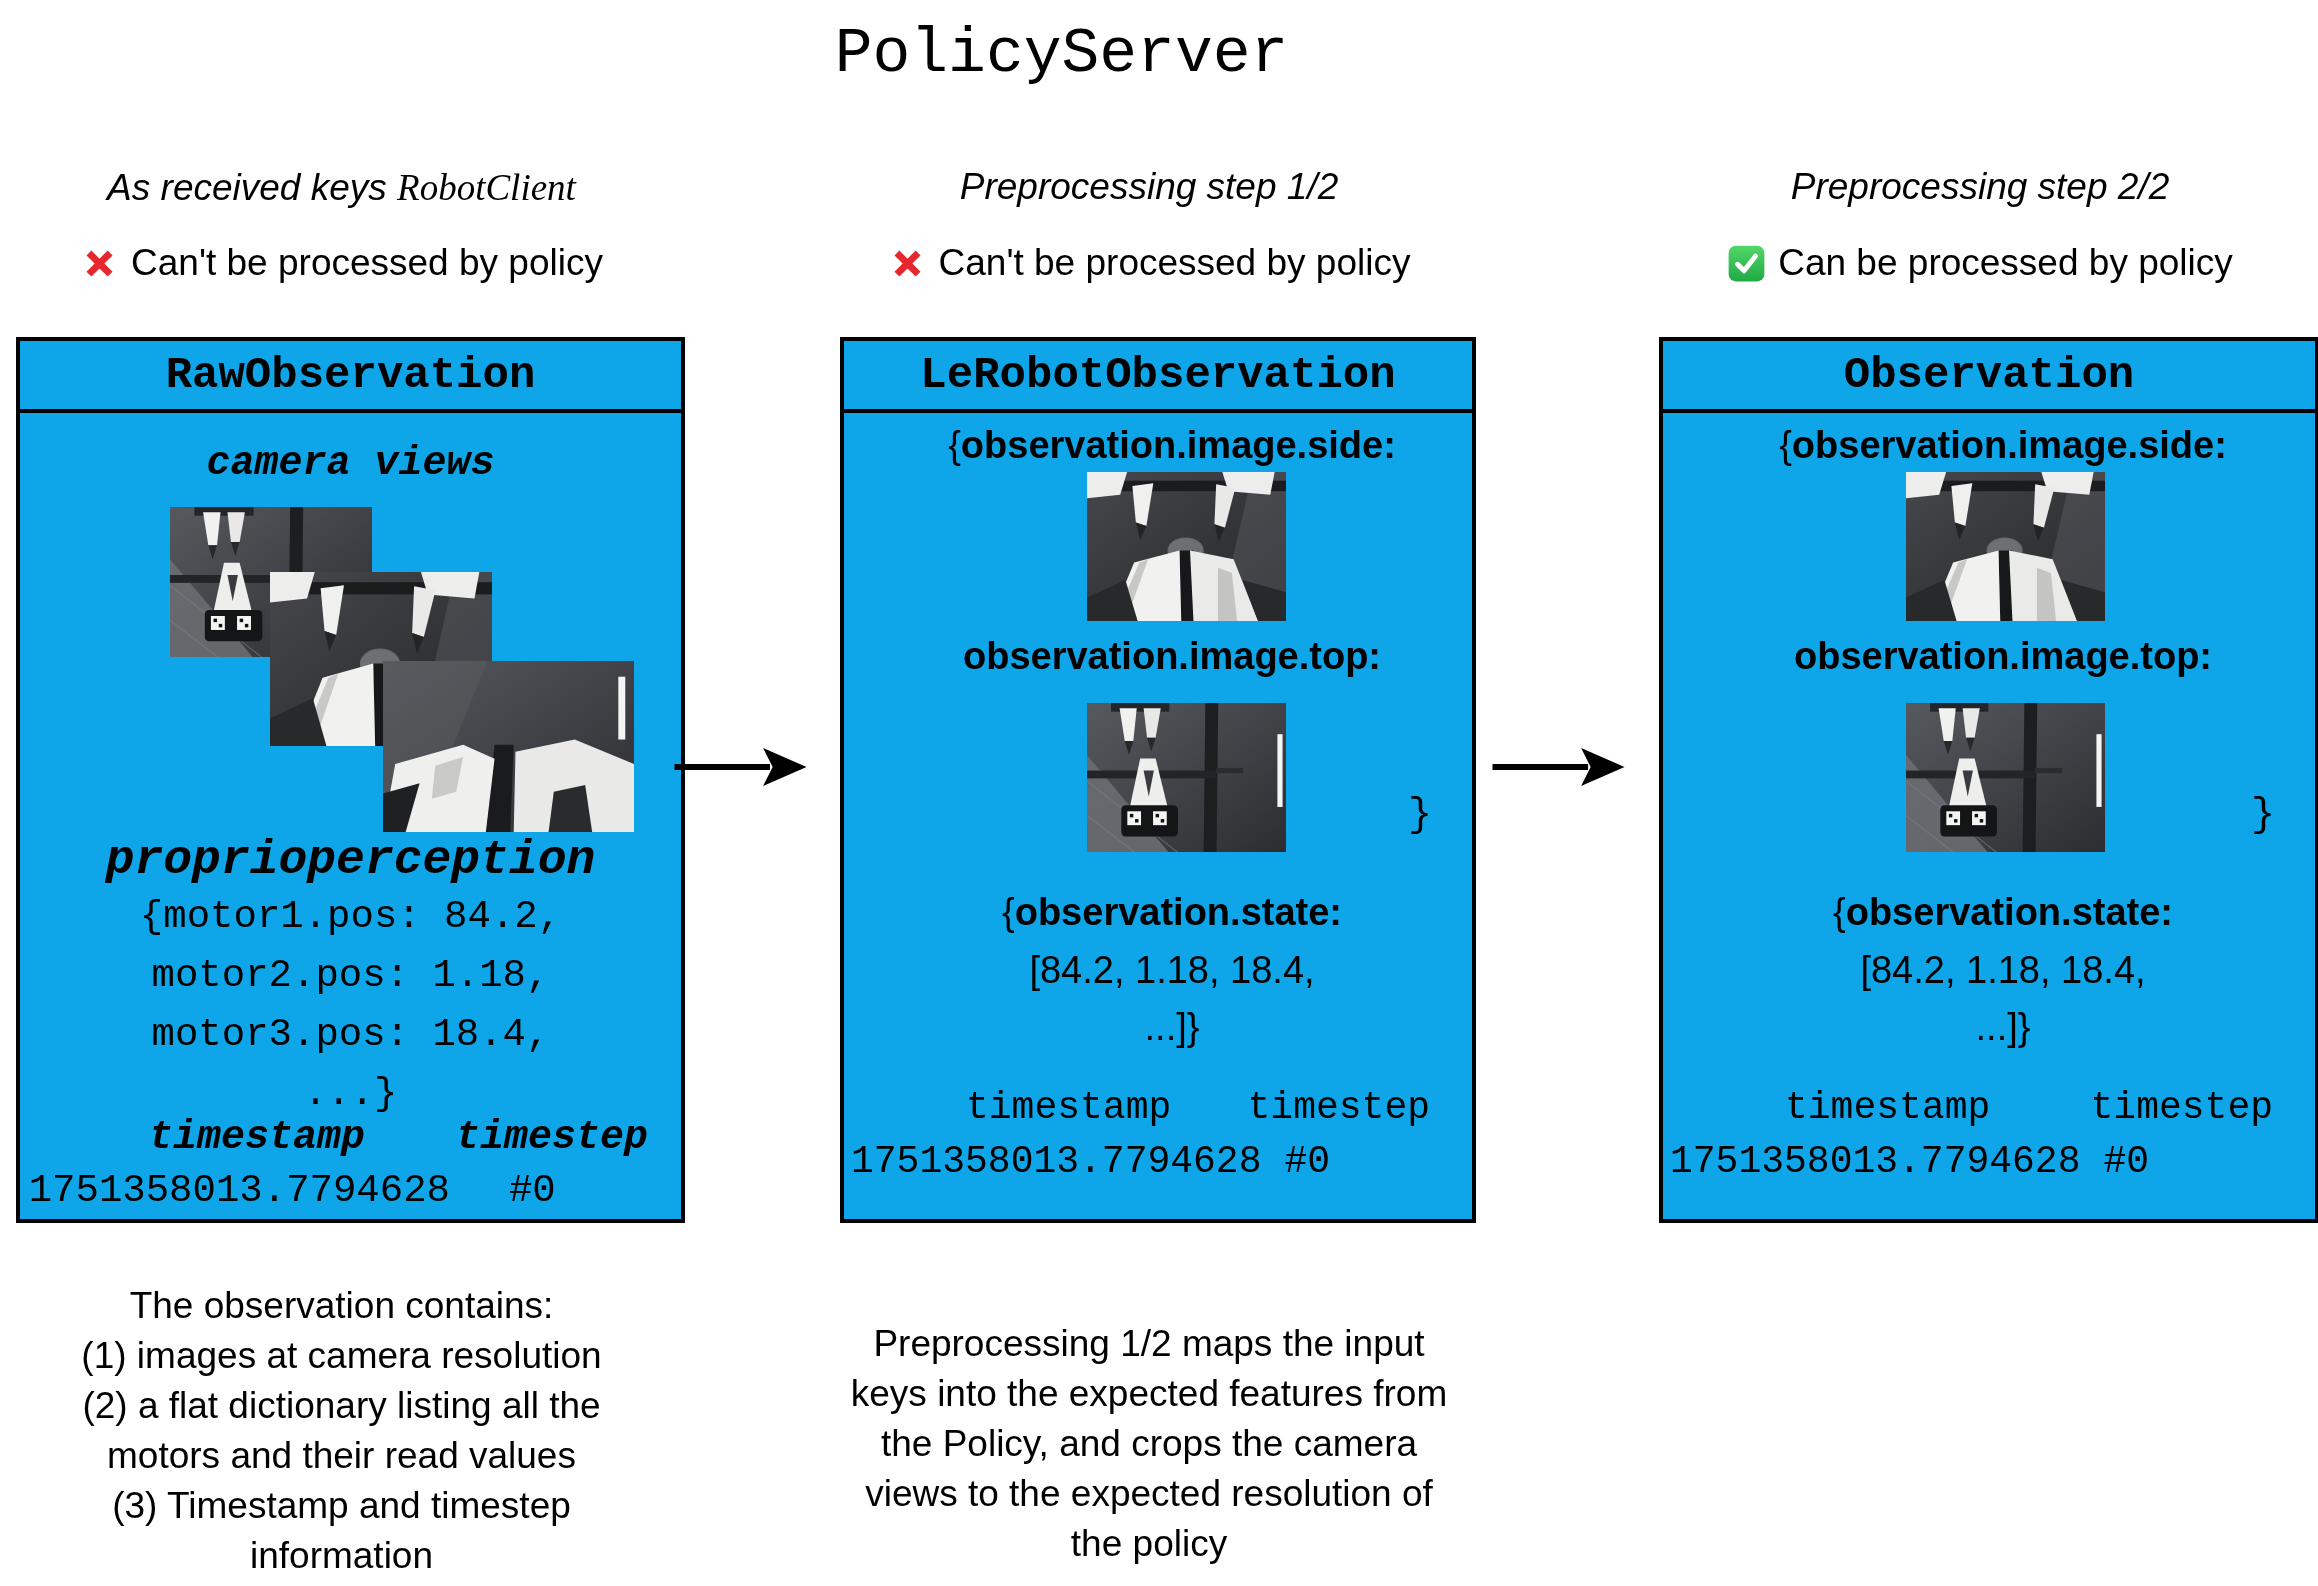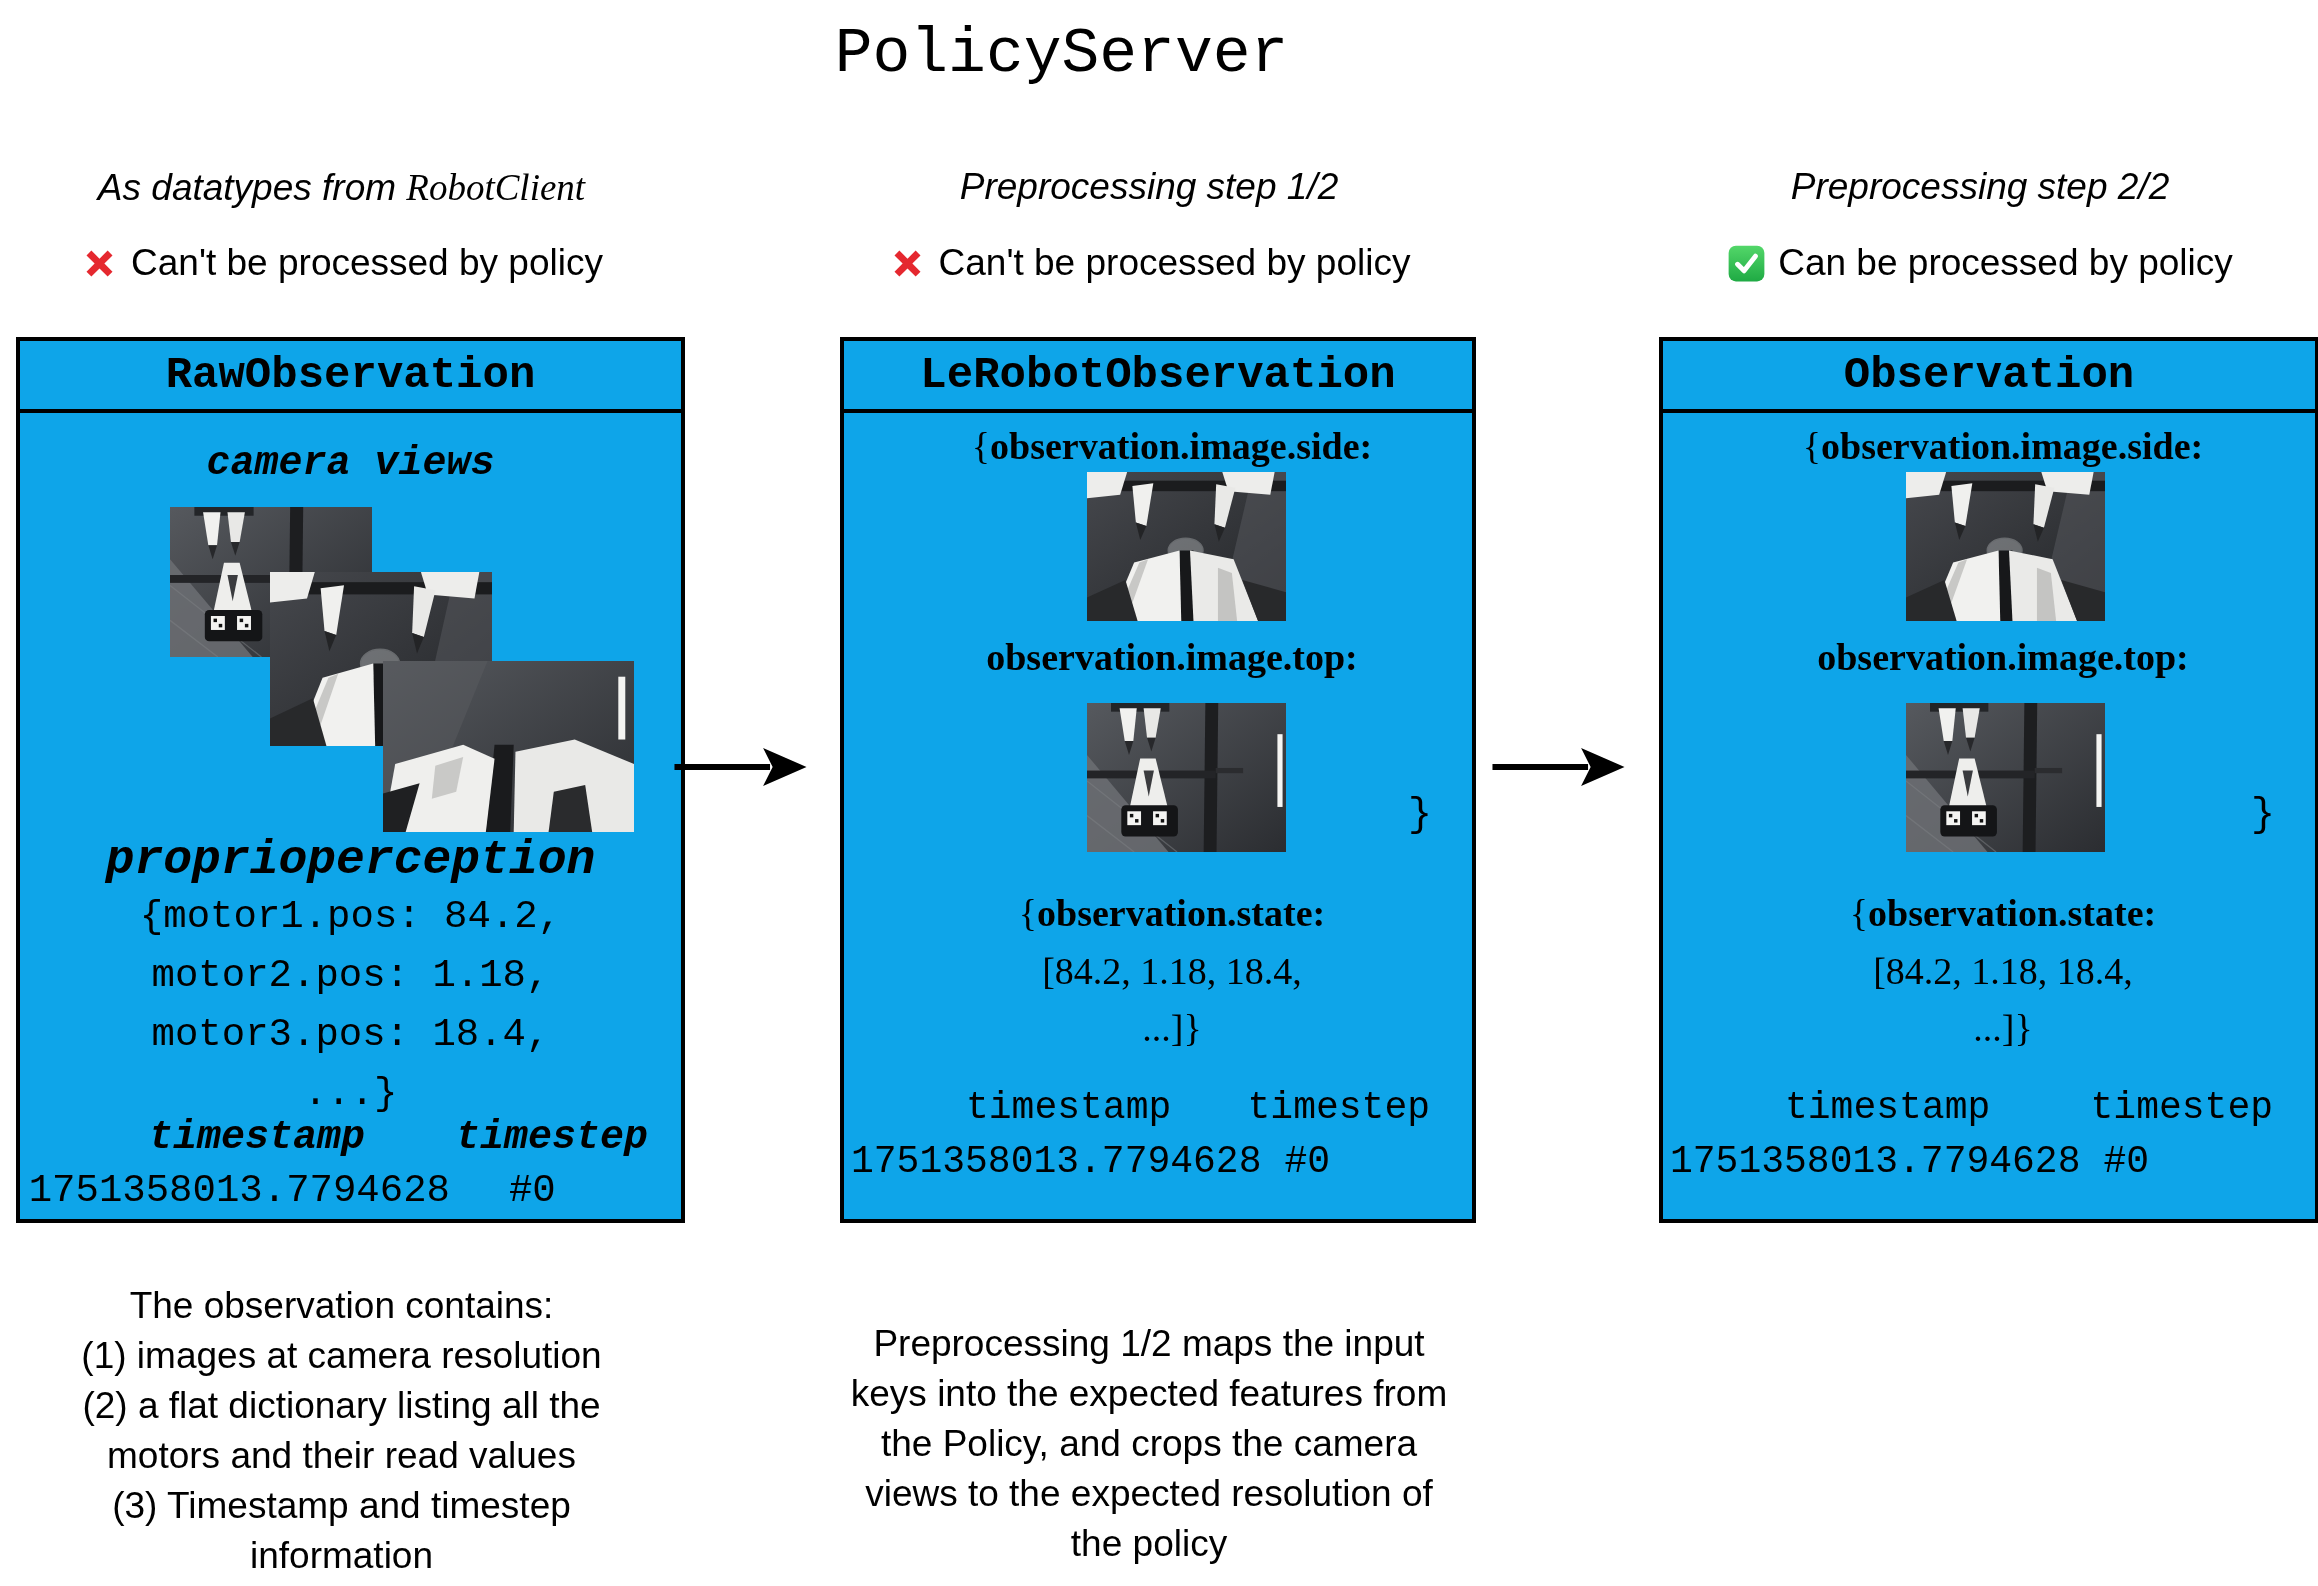--- a/index.html
+++ b/index.html
@@ -59,21 +59,21 @@
     padding:0 33px 0 129px;
     font-family:"Liberation Mono",monospace; font-weight:bold; font-style:italic; font-size:40px;
   }
   .ts-values {
     top:828px; position:absolute; left:0; right:0; text-align:left; padding-left:8.7px;
     font-family:"Liberation Mono",monospace; font-size:39px;
   }
   .ts-values .step { margin-left:59px; }
 
   
-  .line-code { font-family:Liberation Serif, serif; font-size:38px;padding-left:28px; }
+  .line-code { font-family:Liberation Sans, sans-serif; font-size:38px;padding-left:28px; }
   .line-code .key { font-weight:bold; }
   .line-side  { top:83px; }
   .photo-side { top:131px; left:243px; width:199px; height:149px; }
   .line-top   { top:294px; font-weight:bold; }
   .photo-top  { top:362px; left:243px; width:199px; height:149px; }
   .brace-close{ position:absolute; top:452px; right:40px; font-family:"Liberation Mono",monospace; font-size:40px; }
   .line-state { top:550px; }
   .line-vals  { top:608px; }
   .line-end   { top:665px; }
   .ts-labels2 {
@@ -118,21 +118,21 @@
       <stop offset="0" stop-color="#53d769"></stop>
         <stop offset="1" stop-color="#1faa44"></stop>
     </linearGradient>
   </defs>
 </svg>
 
 <div class="diagram-title">PolicyServer</div>
 
 <div class="col c0">
   <div class="col-header">
-    <span>As datatypes from </span><span class="code">RobotClient</span>
+    <span>As received keys </span><span class="code">RobotClient</span>
   </div>
   <div class="col-status">
     <span class="status-icon">
       <svg viewBox="0 0 48 48">
           <path d="M8 14 L14 8 L24 18 L34 8 L40 14 L30 24 L40 34 L34 40 L24 30 L14 40 L8 34 L18 24 Z" fill="#e5282f"></path>
         </svg>
     </span>
     <span>Can't be processed by policy</span>
   </div>
 

